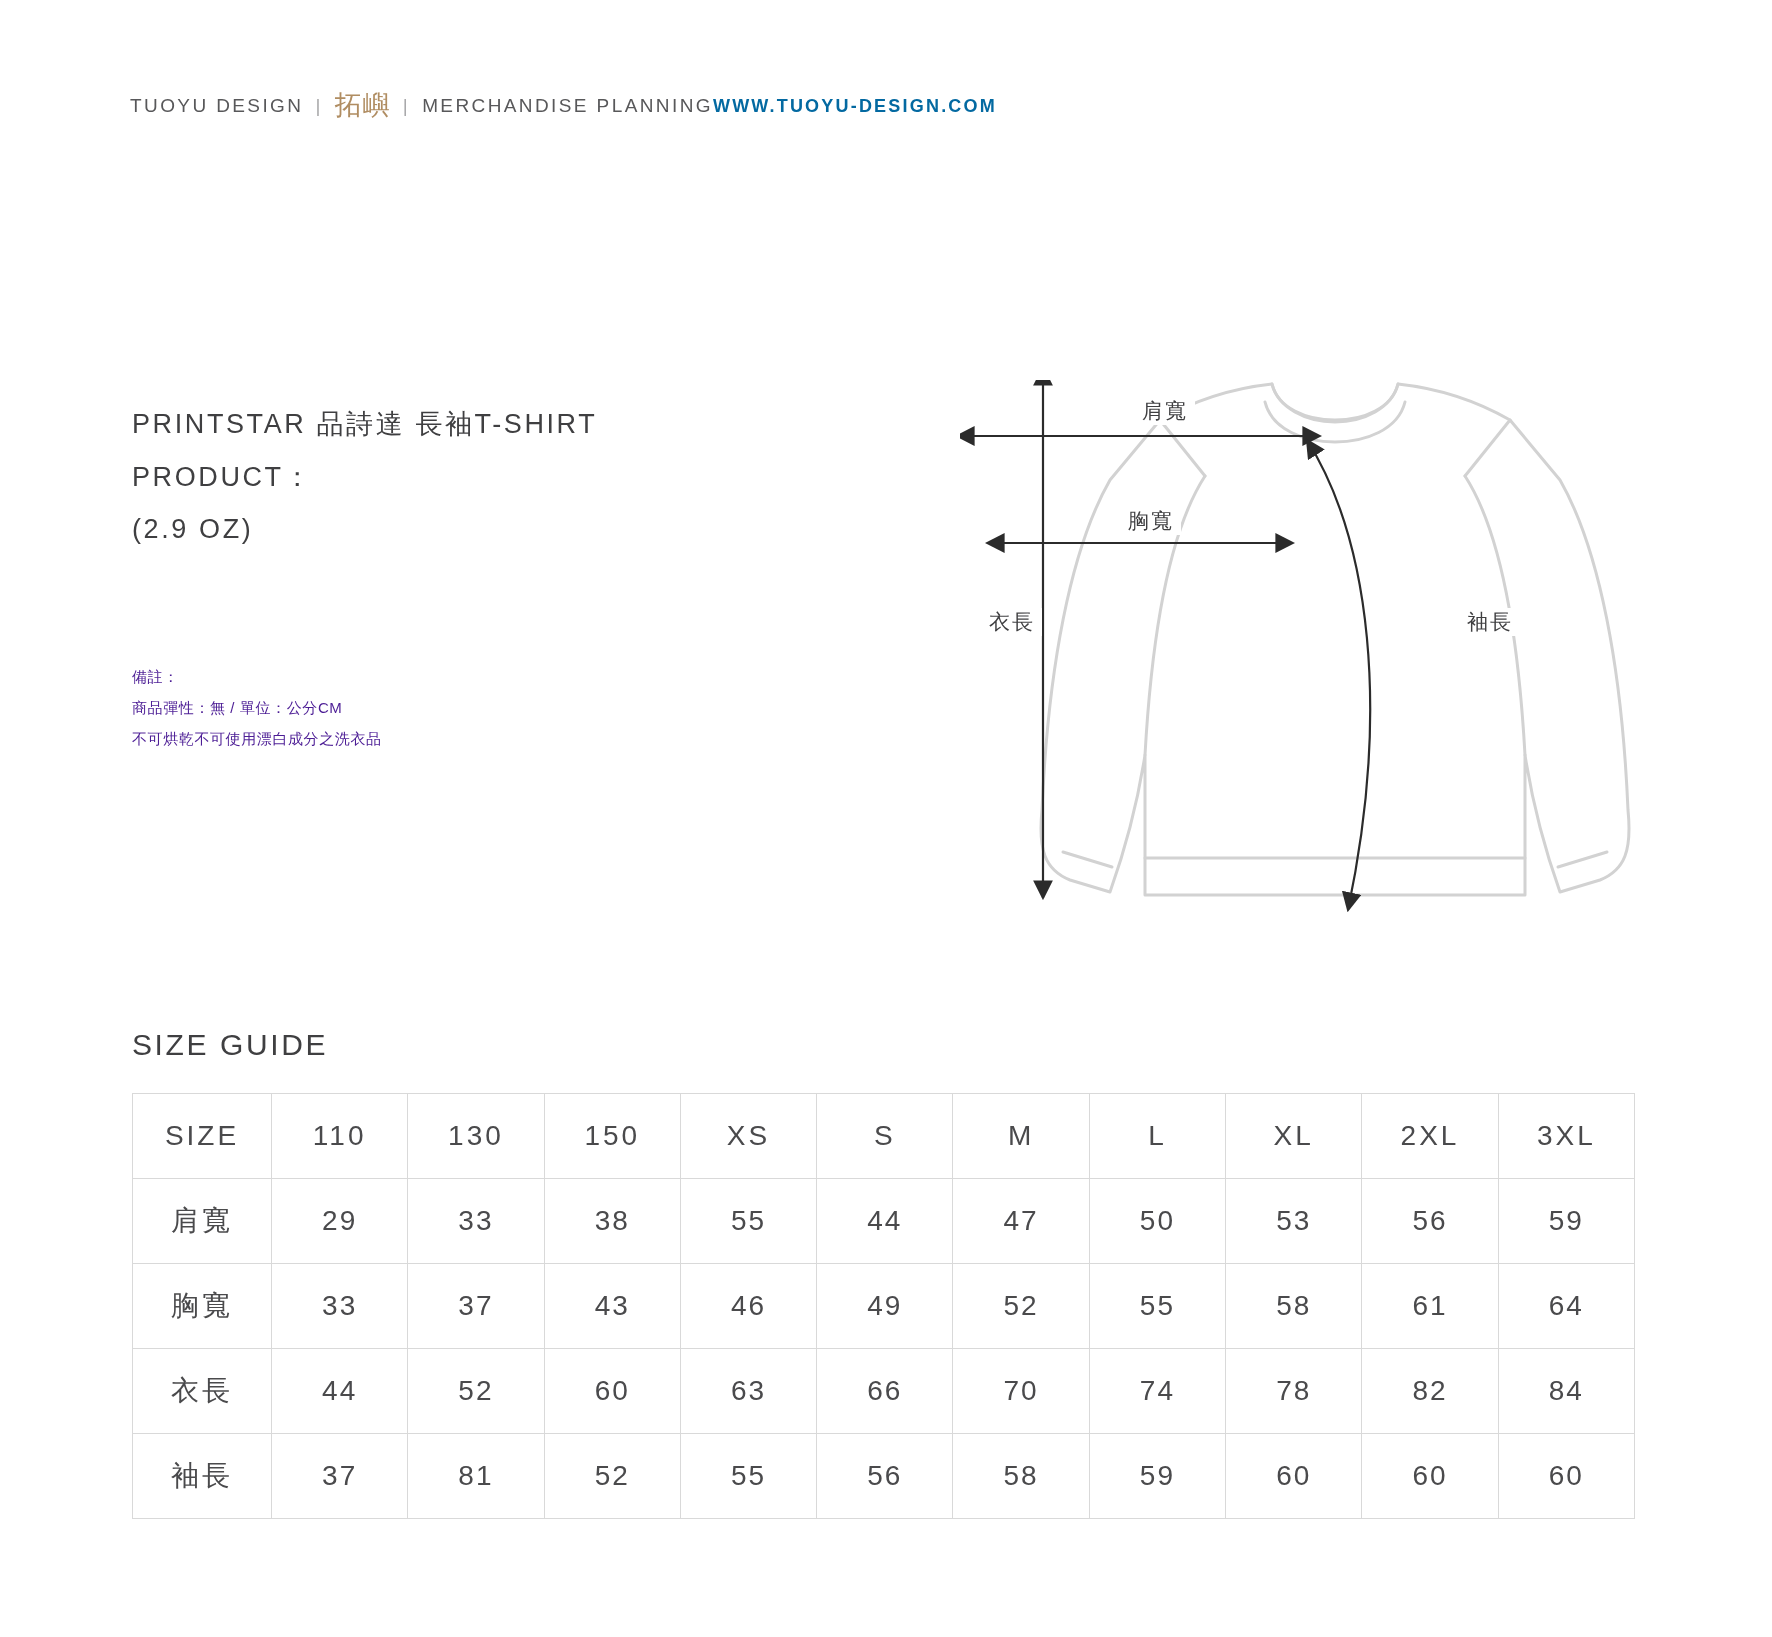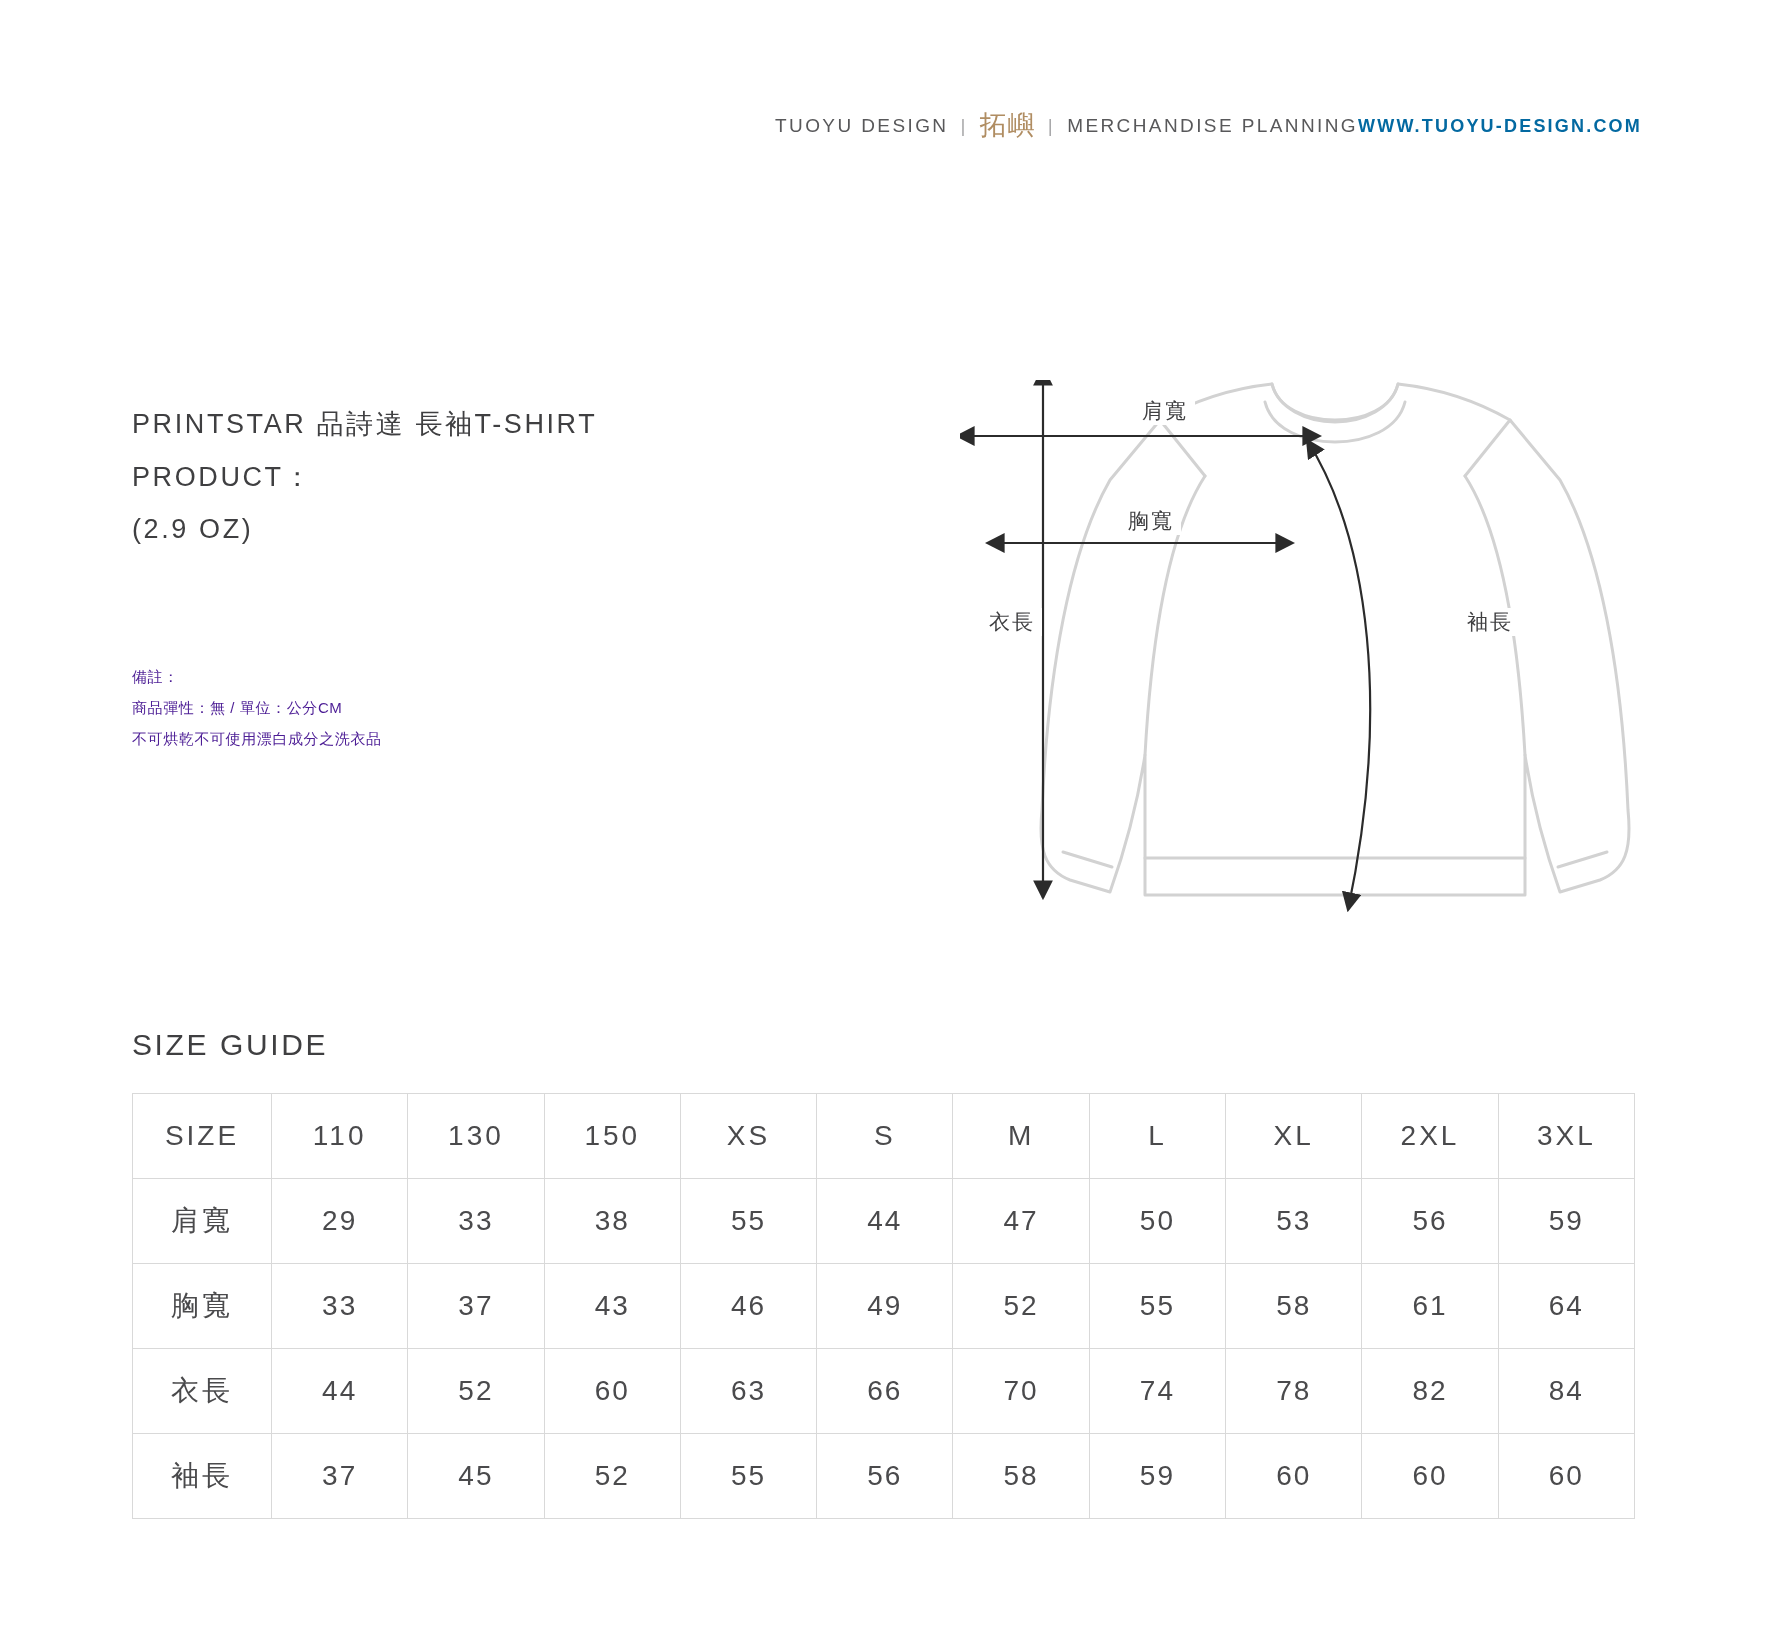--- a/index.html
+++ b/index.html
@@ -18,22 +18,21 @@
 
   
   .header {
     position: absolute;
     top: 86px;
     left: 130px;
     right: 130px;
     height: 40px;
     display: flex;
     align-items: center;
-    justify-content: flex-end;
-    margin-top: 20px;
+    justify-content: flex-start;
   }
   .brand {
     display: flex;
     align-items: center;
     font-size: 19px;
     letter-spacing: 2.4px;
     color: #58585a;
     white-space: nowrap;
   }
   .brand-sep {
@@ -297,21 +296,21 @@
         <td>70</td>
         <td>74</td>
         <td>78</td>
         <td>82</td>
         <td>84</td>
       </tr>
 
       <tr>
         <td class="label-cell">袖長</td>
         <td>37</td>
-        <td>45</td>
+        <td>81</td>
         <td>52</td>
         <td>55</td>
         <td>56</td>
         <td>58</td>
         <td>59</td>
         <td>60</td>
         <td>60</td>
         <td>60</td>
       </tr>
     </tbody>

